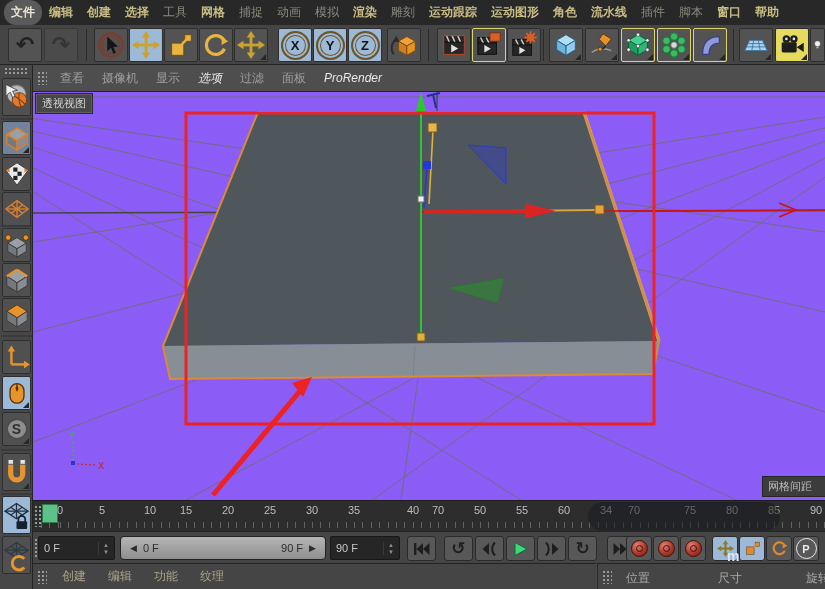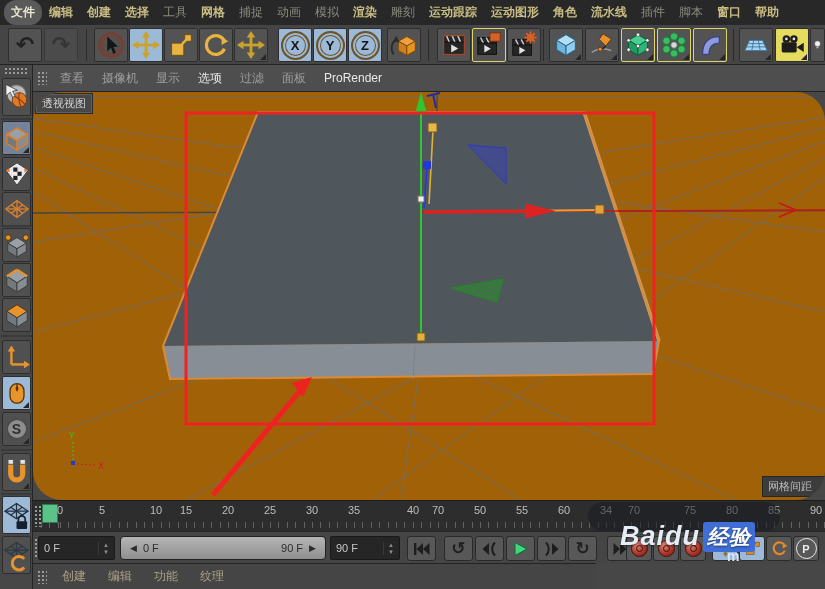--- a/index.html
+++ b/index.html
@@ -31,23 +31,23 @@
         display:flex;align-items:center;justify-content:center;box-sizing:border-box;}
   .sbtn.blue{background:#9db9d8;}
   .sbtn.modelactive{background:#72839b;}
   .sdiv{position:absolute;left:1px;width:31px;height:2px;background:#3a3a3a;}
   .grip{background-image:radial-gradient(#9a9a9a 1px, transparent 1.1px);background-size:4px 4px;}
   .letter{position:absolute;font-weight:bold;}
   
   .vpmenu{position:absolute;left:33px;top:65px;width:792px;height:27px;background:#4e4e4e;border-bottom:1px solid #232323;
           display:flex;align-items:center;font-size:12px;color:#9f9f9f;box-sizing:border-box;}
   .vpmi{padding:0 9px;white-space:nowrap;}
-  .vpmi.bright{color:#e9e9e9;}
-  
-  .viewport{position:absolute;left:33px;top:92px;width:792px;height:408px;background:#a16207;overflow:hidden;border-radius:29px;}
+  .vpmi.bright{color:#e9e9e9;font-style:italic;}
+  
+  .viewport{position:absolute;left:33px;top:92px;width:792px;height:408px;background:#8b5cf6;overflow:hidden;}
   .vplabel{position:absolute;left:3px;top:2px;background:#484848;border:1px solid #5f5f5f;outline:1px solid #2a2a2a;
            color:#d2d2d2;font-size:11px;padding:1px 5px;z-index:5;}
   .gridlabel{position:absolute;left:729px;top:384px;background:#3c3c3c;border:1px solid #262626;color:#bdbdbd;
              font-size:11px;padding:2px 5px;white-space:nowrap;width:70px;z-index:5;}
   
   .timeline{position:absolute;left:33px;top:500px;width:792px;height:31px;background:#2d2d2d;border-top:1px solid #1d1d1d;box-sizing:border-box;}
   .tlgrip{position:absolute;left:1px;top:4px;width:9px;height:22px;}
   .tick{position:absolute;top:3px;transform:translateX(-50%);font-size:11px;color:#bdbdbd;}
   .tickmarks{position:absolute;left:0;top:21px;width:792px;height:6px;
              background-image:repeating-linear-gradient(90deg,#6f6f6f 0 1px,transparent 1px 8.4px);
@@ -527,21 +527,21 @@
         <polygon points="279,285 259,291 270,305" fill="#ee2222"></polygon>
       </g>
     </svg>
   </div>
 
   <div class="timeline">
     <div class="tlgrip grip"></div>
     <div class="cfmarker"></div>
     <span class="tick" style="left:27px">0</span>
     <span class="tick" style="left:69px">5</span>
-    <span class="tick" style="left:123px">10</span>
+    <span class="tick" style="left:117px">10</span>
     <span class="tick" style="left:153px">15</span>
     <span class="tick" style="left:195px">20</span>
     <span class="tick" style="left:237px">25</span>
     <span class="tick" style="left:279px">30</span>
     <span class="tick" style="left:321px">35</span>
     <span class="tick" style="left:380px">40</span>
     <span class="tick" style="left:405px">70</span>
     <span class="tick" style="left:447px">50</span>
     <span class="tick" style="left:489px">55</span>
     <span class="tick" style="left:531px">60</span>
@@ -662,21 +662,23 @@
     </div>
   </div>
 
   <div class="matbar">
     <span class="grip" style="width:10px;height:14px;margin:0 4px"></span>
     <span class="bi">创建</span>
     <span class="bi">编辑</span>
     <span class="bi">功能</span>
     <span class="bi">纹理</span>
   </div>
+  <div class="coordbar">
+    <span class="grip" style="position:absolute;left:4px;top:6px;width:10px;height:14px"></span>
+    <span class="bi" style="left:28px">位置</span>
+    <span class="bi" style="left:120px">尺寸</span>
+    <span class="bi" style="left:208px">旋转</span>
+  </div>
 
   <div class="wmblob"></div>
-  <div class="wmtext">
-    <span>Baidu</span>
-    <span class="wmbadge">经验</span>
-  </div>
   <div class="wmsuffix">m</div>
 
 </div>
 
 </body></html>

